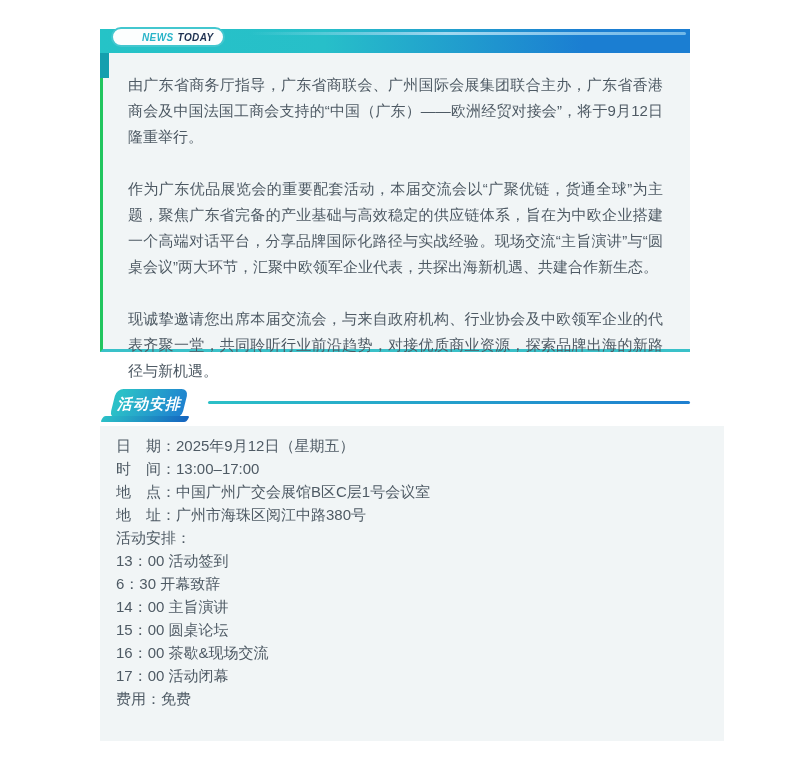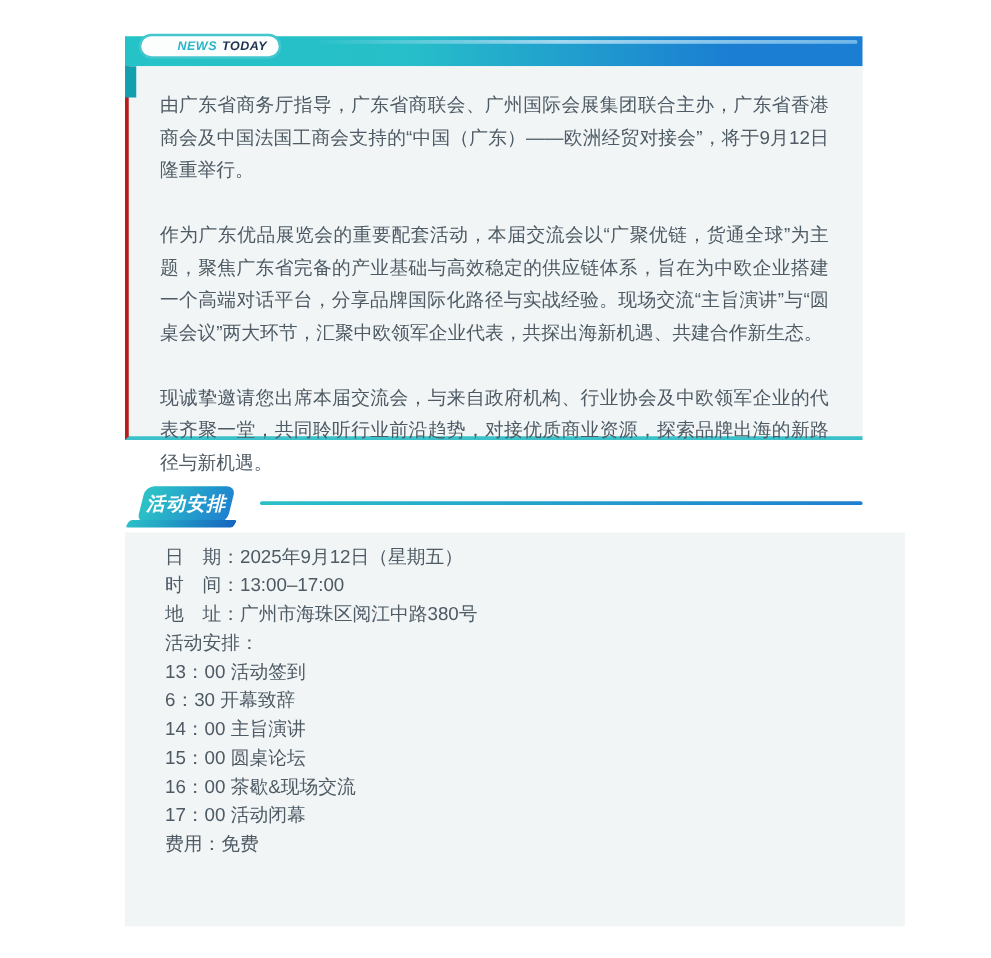--- a/index.html
+++ b/index.html
@@ -23,21 +23,21 @@
     background:#fcfefe;border:2px solid #43c7cf;border-radius:12px;
     display:flex;align-items:center;gap:4px;padding:0 9px;
     font-style:italic;font-weight:bold;font-size:10px;letter-spacing:.4px;
     box-sizing:border-box;
   }
   .news-badge .w1{color:#29b4c9;margin-left:20px;}
   .news-badge .w2{color:#1d3050;}
   .news-box{
     position:absolute;left:100px;top:53px;width:590px;height:299px;box-sizing:border-box;
     background:#f1f5f6;
-    border-left:3px solid #b91c1c;border-bottom:3px solid #3ac1c9;
+    border-left:3px solid #22c55e;border-bottom:3px solid #3ac1c9;
     padding:19px 27px 0 25px;
     font-size:15px;line-height:26px;color:#4e5a64;text-align:justify;
   }
   .news-box p{margin:0 0 26px 0;}
   .corner-notch{
     position:absolute;left:100px;top:53px;width:9px;height:25px;background:#149fae;
   }
   
   .sec2-badge{
     position:absolute;left:113px;top:389px;width:72px;height:29px;
@@ -53,21 +53,21 @@
     position:absolute;left:208px;top:401px;width:482px;height:3px;border-radius:2px;
     background:linear-gradient(90deg,#2bc0c7 0%,#1e7fd0 100%);
   }
   .sec2-underline{
     position:absolute;left:102px;top:416px;width:86px;height:6px;border-radius:2px;
     transform:skewX(-30deg);
     background:linear-gradient(90deg,#2bc0c7 0%,#1565c0 100%);
   }
   .schedule-box{
     position:absolute;left:100px;top:426px;width:624px;height:315px;box-sizing:border-box;
-    background:#f1f5f6;padding:8px 32px;
+    background:#f1f5f6;padding:8px 16px;
     font-size:15px;line-height:23px;color:#4e5a64;
   }
   .schedule-box .line{white-space:pre-wrap;}
 </style>
 </head>
 <body>
 
 <div class="news-bar">
   <div class="highlight"></div>
 </div>
@@ -86,20 +86,21 @@
 
 <div class="sec2-badge">
   <span class="label">活动安排</span>
 </div>
 <div class="sec2-line"></div>
 <div class="sec2-underline"></div>
 
 <div class="schedule-box">
   <div class="line">日　期：2025年9月12日（星期五）</div>
   <div class="line">时　间：13:00–17:00</div>
+  <div class="line">地　点：中国广州广交会展馆B区C层1号会议室</div>
   <div class="line">地　址：广州市海珠区阅江中路380号</div>
   <div class="line">活动安排：</div>
   <div class="line">13：00 活动签到</div>
   <div class="line">6：30 开幕致辞</div>
   <div class="line">14：00 主旨演讲</div>
   <div class="line">15：00 圆桌论坛</div>
   <div class="line">16：00 茶歇&amp;现场交流</div>
   <div class="line">17：00 活动闭幕</div>
   <div class="line">费用：免费</div>
 </div>

